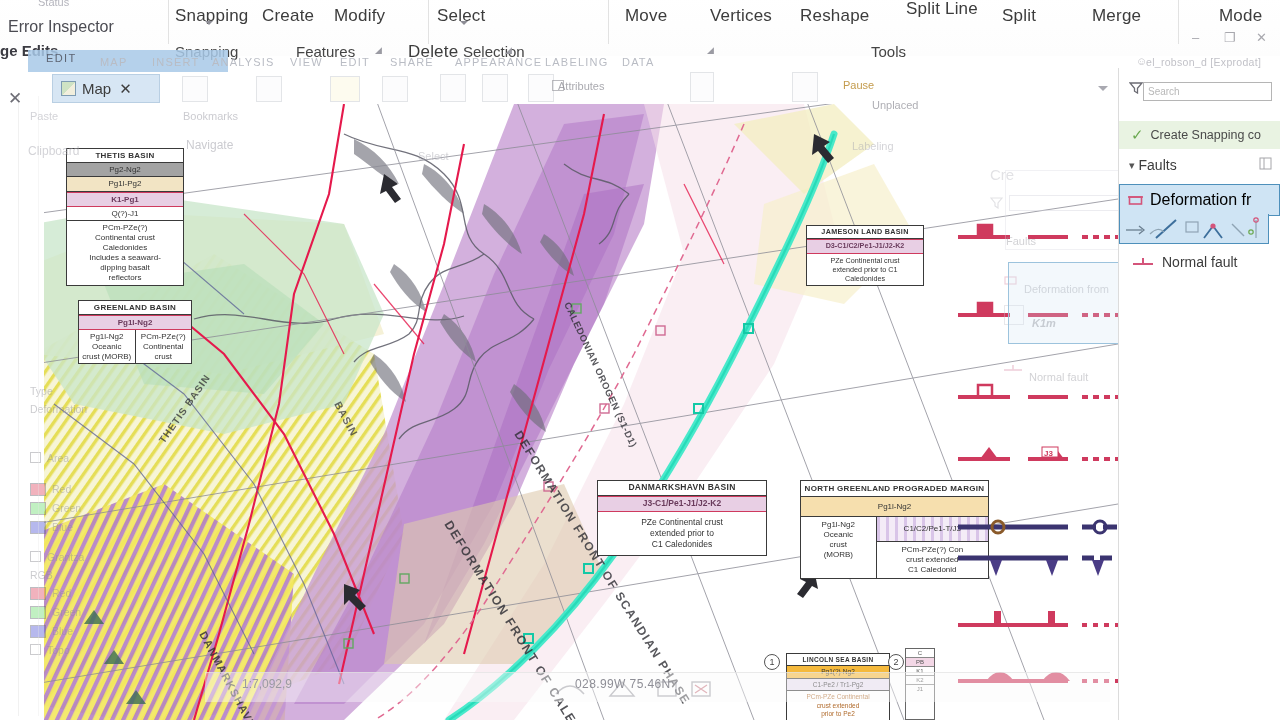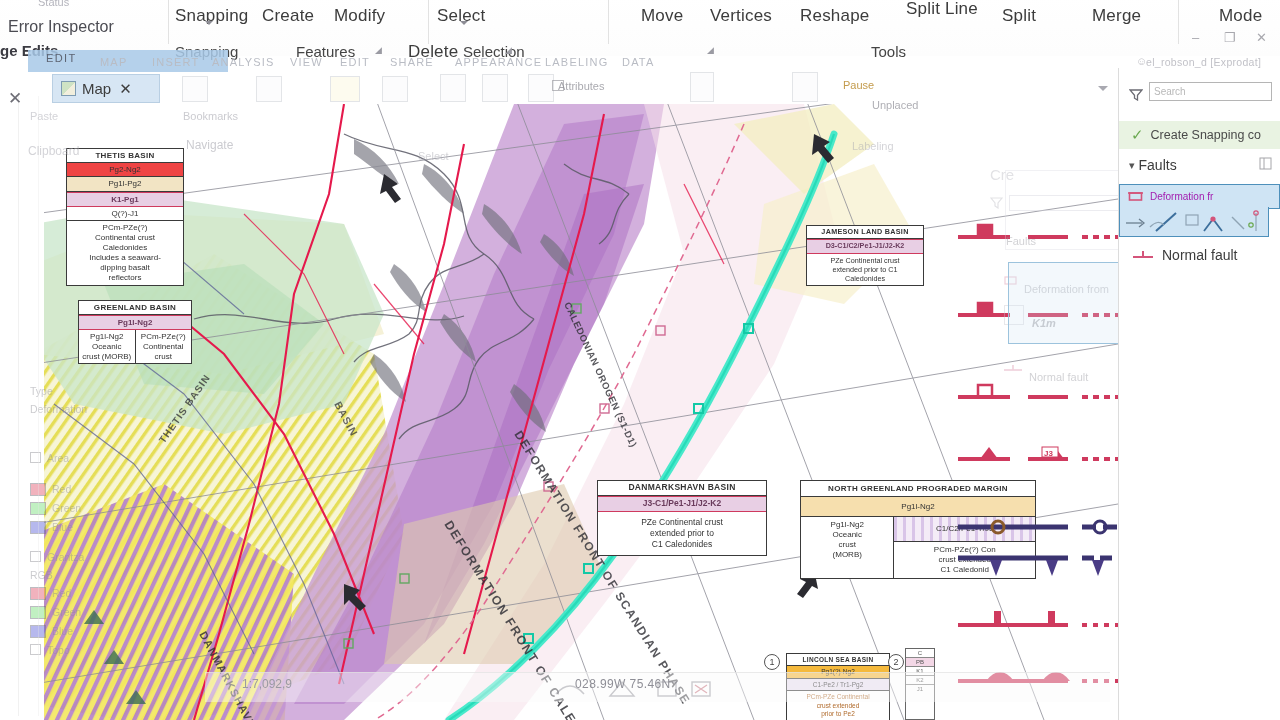--- a/index.html
+++ b/index.html
@@ -64,34 +64,34 @@
   .lb-row:last-child { border-bottom:none; }
   .lb-title { font-weight:bold; letter-spacing:.3px; }
   .lb-hi { background:#e8cfe4; border-top:1px solid #cf3a5e; border-bottom:1px solid #cf3a5e; font-weight:bold; color:#6a3b5c; }
 
   
   #cfpanel {
     position:absolute; left:1118px; top:68px; width:162px; height:652px;
     background:#ffffff; border-left:1px solid #dcdcdc;
   }
   #cfpanel .cf-title { font-size:19px; color:#6b6b6b; padding:12px 0 0 12px; letter-spacing:.2px; white-space:nowrap;}
-  .cf-searchrow { display:flex; align-items:flex-end; gap:6px; padding:14px 8px 8px 10px; }
+  .cf-searchrow { display:flex; align-items:flex-start; gap:0; padding:14px 8px 8px 10px; }
   .cf-funnel { width:14px; height:12px; flex:none; }
   .cf-search { flex:1; height:19px; border:1px solid #b5b5b5; background:#fff; font-size:10px; color:#b8b8b8; padding:0 4px; line-height:18px; }
   .cf-greenrow { display:flex; align-items:center; gap:7px; margin-top:12px; padding:5px 8px 5px 12px; background:#e9f3e2; }
   .cf-check { color:#6aa84f; font-size:15px; }
   .cf-greenlbl { font-size:12.5px; color:#4a4a4a; white-space:nowrap; }
   .cf-grouprow { display:flex; align-items:center; gap:4px; padding:7px 8px 4px 10px; }
   .cf-chev { font-size:11px; color:#555; }
   .cf-grouplbl { font-size:14px; color:#3c3c3c; }
   .cf-sel {
     margin:6px 0 0 0; background:#cfe4f4; border:1px solid #4e90bb;
     display:flex; align-items:center; gap:7px; padding:6px 6px 6px 8px;
   }
-  .cf-sel-lbl { font-size:10px; color:#a21caf; white-space:nowrap; }
+  .cf-sel-lbl { font-size:16px; color:#000000; white-space:nowrap; }
   .cf-item { display:flex; align-items:center; gap:9px; padding:10px 6px 4px 14px; }
   .cf-item-lbl { font-size:14px; color:#3c3c3c; }
 
   
   #cfghost { position:absolute; left:990px; top:150px; width:170px; opacity:.40; filter:blur(.3px); }
   #cfghost .g-txt { font-size:11px; color:#8e8e96;margin-top:16px; }
 
   
   .symcol { position:absolute; }
 
@@ -259,21 +259,21 @@
       <g fill="#3c6e56" opacity=".8">
         <path d="M60,560 l10,-14 l10,14 Z"></path>
         <path d="M82,600 l10,-14 l10,14 Z"></path>
         <path d="M40,520 l10,-14 l10,14 Z"></path>
       </g>
     </svg>
   </div>
 
   <div class="legendbox" style="left:66px; top:148px; width:118px;">
     <div class="lb-row lb-title">THETIS BASIN</div>
-    <div class="lb-row" style="background:#ef4444">Pg2-Ng2</div>
+    <div class="lb-row" style="background:#a3a3a3">Pg2-Ng2</div>
     <div class="lb-row" style="background:#f2e4c4">Pg1l-Pg2</div>
     <div class="lb-row lb-hi">K1-Pg1</div>
     <div class="lb-row">Q(?)-J1</div>
     <div class="lb-row" style="line-height:1.25">
       <div>PCm-PZe(?)</div>
       <div>Continental crust</div>
       <div>Caledonides</div>
       <div>Includes a seaward-</div>
       <div>dipping basalt</div>
       <div>reflectors</div>
@@ -310,21 +310,21 @@
   <div class="legendbox" style="left:597px; top:480px; width:170px; font-size:8.5px;">
     <div class="lb-row lb-title">DANMARKSHAVN BASIN</div>
     <div class="lb-row lb-hi">J3-C1/Pe1-J1/J2-K2</div>
     <div class="lb-row" style="line-height:1.3; padding:5px 3px">
       <div>PZe Continental crust</div>
       <div>extended prior to</div>
       <div>C1 Caledonides</div>
     </div>
   </div>
 
-  <div class="legendbox" style="left:800px; top:480px; width:236px; font-size:8px;">
+  <div class="legendbox" style="left:800px; top:480px; width:189px; font-size:8px;">
     <div class="lb-row lb-title" style="padding:3px">NORTH GREENLAND PROGRADED MARGIN</div>
     <div class="lb-row" style="background:#f6dfae; padding:5px 3px">Pg1l-Ng2</div>
     <div class="lb-row" style="display:flex; padding:0">
       <div style="flex:.8; border-right:1px solid #3a3a3a; padding:3px; line-height:1.25">
         <div>Pg1l-Ng2</div>
         <div>Oceanic</div>
         <div>crust</div>
         <div>(MORB)</div>
       </div>
       <div style="flex:1.3; padding:0">
@@ -487,21 +487,21 @@
     <div class="faded-txt" style="left:1190px; top:16px; font-size:10px;">el_robson_d [Exprodat]</div>
   </div>
 
   <div class="ribbon-top">
     <div class="rib-cmd" style="position:absolute;left:175px;top:12px;">Snapping</div>
     <div class="rib-cmd" style="position:absolute;left:262px;top:12px;">Create</div>
     <div class="rib-cmd" style="position:absolute;left:334px;top:12px;">Modify</div>
     <div class="rib-cmd" style="position:absolute;left:408px;top:20px;margin-top:28px;">Delete</div>
 
     <div class="rib-cmd" style="position:absolute;left:437px;top:12px;">Select</div>
-    <div class="rib-cmd" style="position:absolute;left:625px;top:12px;margin-left:16px;">Move</div>
+    <div class="rib-cmd" style="position:absolute;left:625px;top:12px;">Move</div>
     <div class="rib-cmd" style="position:absolute;left:710px;top:12px;">Vertices</div>
     <div class="rib-cmd" style="position:absolute;left:800px;top:12px;">Reshape</div>
     <div class="rib-cmd" style="position:absolute;left:906px;top:6px;width:52px;text-align:center;line-height:1.05;">Split Line</div>
     <div class="rib-cmd" style="position:absolute;left:1002px;top:12px;">Split</div>
     <div class="rib-cmd" style="position:absolute;left:1092px;top:12px;">Merge</div>
     <div class="rib-cmd" style="position:absolute;left:1219px;top:12px;">Mode</div>
 
     <div style="position:absolute;left:205px;top:27px;width:0;height:0;border-left:4px solid transparent;border-right:4px solid transparent;border-top:4px solid #8d8d95;"></div>
     <div style="position:absolute;left:460px;top:27px;width:0;height:0;border-left:4px solid transparent;border-right:4px solid transparent;border-top:4px solid #8d8d95;"></div>
 

